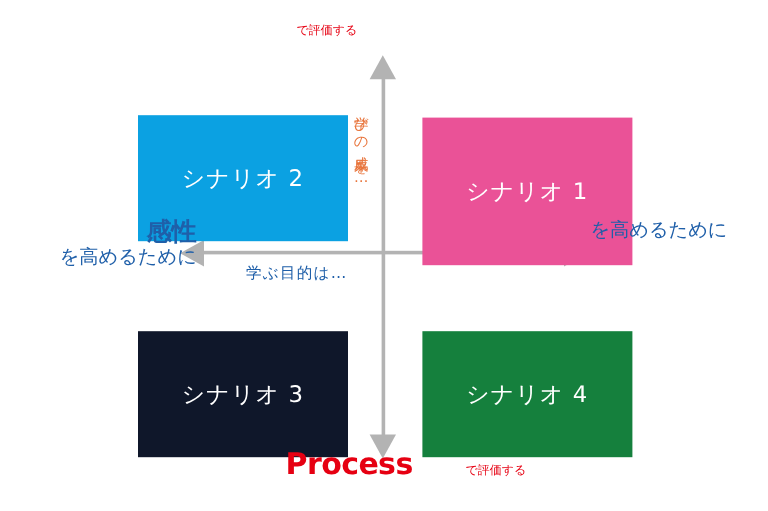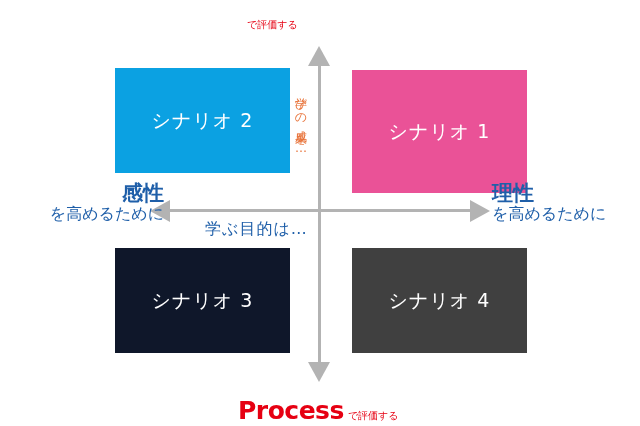--- a/index.html
+++ b/index.html
@@ -73,20 +73,21 @@
   
   .qbox {
     position: absolute;
     display: flex;
     align-items: center;
     justify-content: center;
     color: #ffffff;
     font-size: 19px;
     letter-spacing: 1px;
     box-sizing: border-box;
+    margin-top: 28px;
   }
   #box-s2 { left: 115px; top: 68px;  width: 175px; height: 105px; background: #0BA1E2; }
   #box-s1 { left: 352px; top: 70px;  width: 175px; height: 123px; background: #EA5297; }
   #box-s3 { left: 115px; top: 248px; width: 175px; height: 105px; background: #FBC400; }
   #box-s4 { left: 352px; top: 248px; width: 175px; height: 105px; background: #8DC21F; }
 
   
   .endpoint-label {
     position: absolute;
     white-space: nowrap;
@@ -97,21 +98,21 @@
   .endpoint-label .big {
     font-size: 25px;
     font-weight: bold;
     letter-spacing: -0.5px;
   }
   .endpoint-label .small {
     font-size: 10px;
     margin-left: 4px;
   }
   #label-output  { left: 243px; top: 18px; }
-  #label-process { left: 238px; top: 396px; }
+  #label-process { left: 238px; top: 372px; gap: 40px; }
 
   
   .pole-label {
     position: absolute;
     white-space: nowrap;
     color: #1F5FA9;
   }
   .pole-label .big {
     font-size: 21px;
     font-weight: bold;
@@ -137,21 +138,21 @@
     text-orientation: upright;
     letter-spacing: 2px;
     line-height: 1;
     white-space: nowrap;
   }
   #desc-horizontal {
     position: absolute;
     left: 205px;
     top: 219px;
     color: #1F5FA9;
-    font-size: 16px;
+    font-size: 13px;
     letter-spacing: 1px;
     white-space: nowrap;
   }
 </style>
 </head>
 <body>
 
 <div id="stage">
 
   <div class="axis-line v-line"></div>
@@ -163,39 +164,38 @@
 
   <div class="qbox" id="box-s2" style="background: rgb(11, 161, 226);">
     <span>シナリオ 2</span>
   </div>
   <div class="qbox" id="box-s1" style="background: rgb(234, 82, 151);">
     <span>シナリオ 1</span>
   </div>
   <div class="qbox" id="box-s3" style="background: #0f172a;">
     <span>シナリオ 3</span>
   </div>
-  <div class="qbox" id="box-s4" style="background: #404040;">
+  <div class="qbox" id="box-s4" style="background: #15803d;">
     <span>シナリオ 4</span>
   </div>
 
   <div class="endpoint-label" id="label-output">
     <span class="small">で評価する</span>
   </div>
 
   <div class="endpoint-label" id="label-process">
     <span class="big">Process</span>
     <span class="small">で評価する</span>
   </div>
 
   <div class="pole-label" id="label-kansei">
     <span class="big">感性</span>
     <span class="small">を高めるために</span>
   </div>
 
   <div class="pole-label" id="label-risei">
-    <span class="big">理性</span>
     <span class="small">を高めるために</span>
   </div>
 
   <div id="desc-vertical">学びの成果を…</div>
   <div id="desc-horizontal">学ぶ目的は…</div>
 
 </div>
 
 </body></html>

